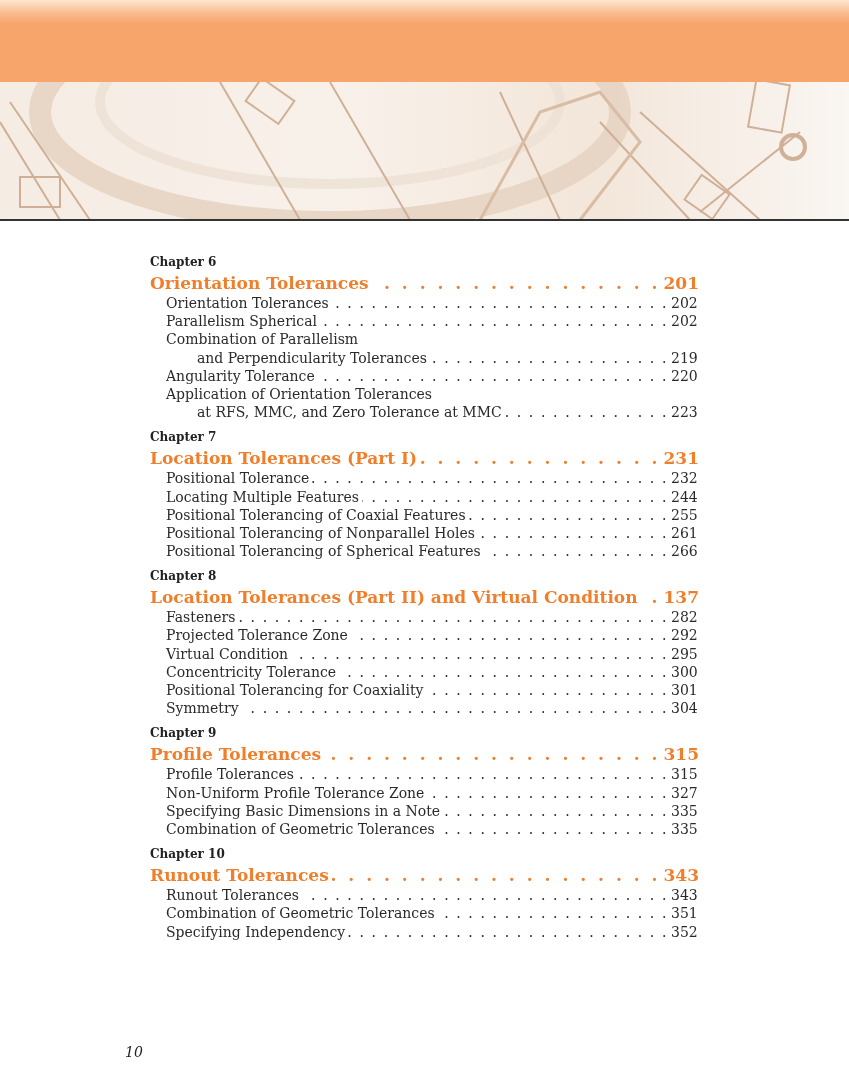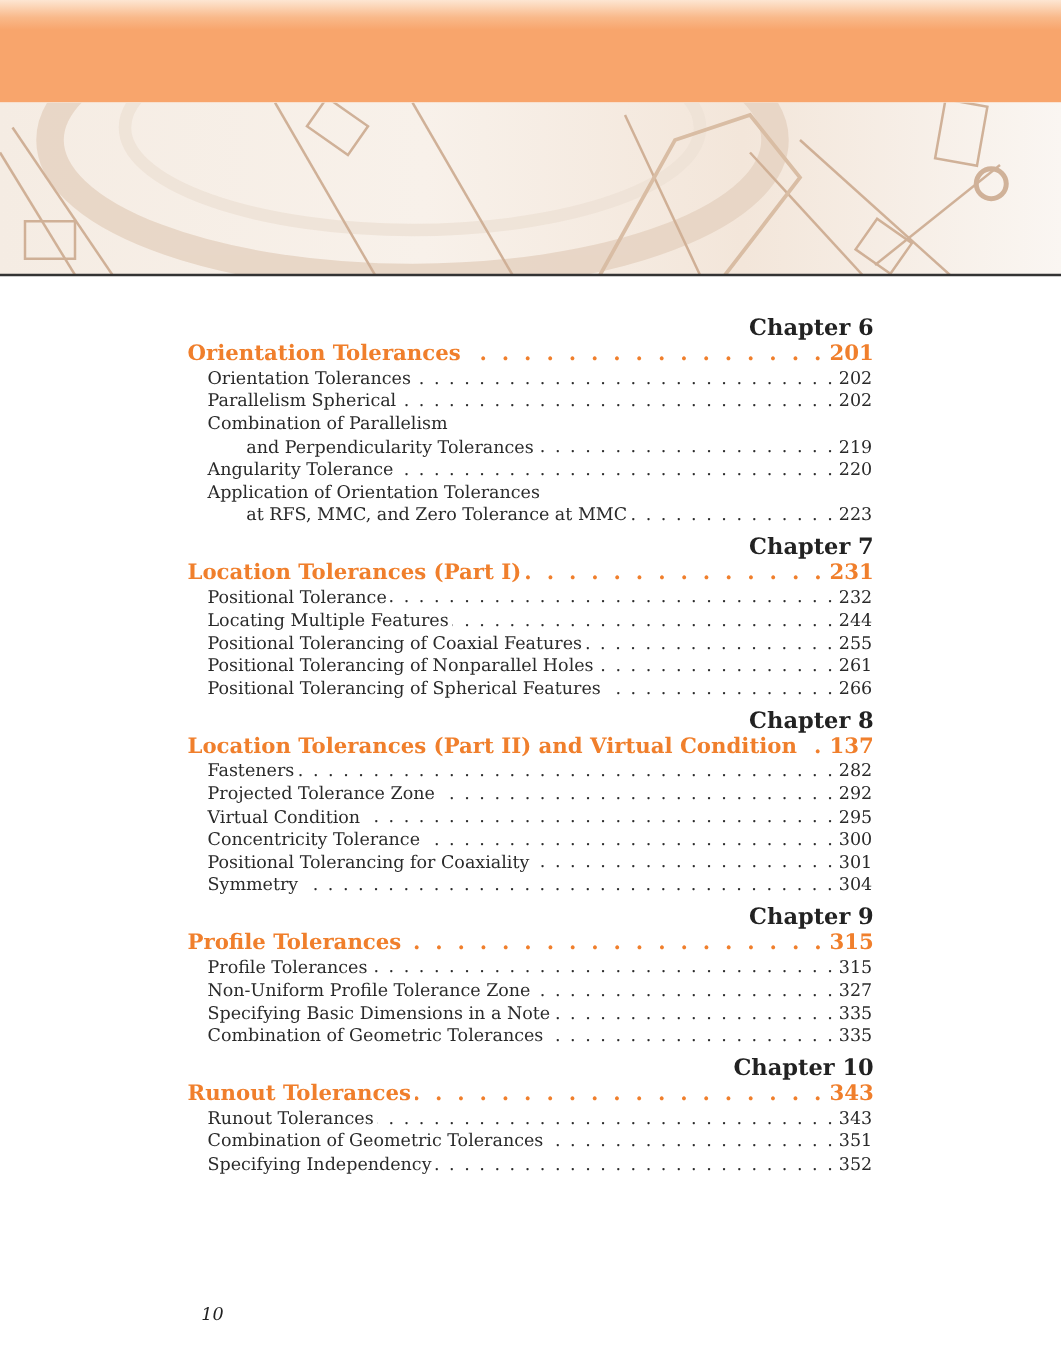--- a/index.html
+++ b/index.html
@@ -6,33 +6,33 @@
   body { width:849px; height:1087px; background:#ffffff; position:relative; overflow:hidden;
          font-family:"DejaVu Serif", serif; color:#222; }
   .banner { position:absolute; left:0; top:0; width:849px; height:82px;
             background:linear-gradient(to bottom, #fde6d2 0px, #f9b98a 14px, #f8a56c 24px, #f8a56c 82px); }
   .art { position:absolute; left:0; top:82px; width:849px; height:138px; overflow:hidden;
          background:linear-gradient(90deg,#f5ece3 0%,#f8f1ea 40%,#f3e6da 70%,#faf6f2 100%); }
   .art svg { position:absolute; left:0; top:0; }
   .rule { position:absolute; left:0; top:219px; width:849px; height:2px; background:#333; }
   .toc { position:absolute; left:150px; top:252px; width:549px; }
   .chapter { margin-bottom:6px; }
-  .ch-label { font-size:18px; font-weight:bold; color:#222; line-height:21px; height:21px;text-align:right; }
+  .ch-label { font-size:12px; font-weight:bold; color:#222; line-height:21px; height:21px; }
   .ch-title { display:flex; font-size:17px; font-weight:bold; color:#f07f2c; line-height:20px; height:21px; }
   .entry { display:flex; font-size:14px; line-height:18.2px; height:18.2px; padding-left:16px; color:#2a2a2a; }
   .entry.indent { padding-left:47px; }
   .t { white-space:nowrap; }
   .dots { flex:1; overflow:hidden; white-space:nowrap; margin:0 3px; }
   .dots::after { content:". . . . . . . . . . . . . . . . . . . . . . . . . . . . . . . . . . . . . . . . . . . . . . . . . . . . . . . . . . . . . . . . . . . . . . . . . . . . . . . . . . . . . . . . . . . . . ."; letter-spacing:1.6px; }
   .entry .dots { text-align:right; direction:rtl; }
   .ch-title .dots { direction:rtl; }
   .ch-title .dots::after { letter-spacing:3px; }
   .p { white-space:nowrap; }
   .entry .p { width:28px; }
-  .folio { position:absolute; left:125px; top:1044px; font-size:14px; font-style:italic; color:#222;margin-left:36px; }
+  .folio { position:absolute; left:125px; top:1044px; font-size:14px; font-style:italic; color:#222; }
 </style>
 </head>
 <body>
 
 <div class="banner"></div>
 <div class="art">
   <svg width="849" height="138" viewBox="0 0 849 138">
     <g fill="none" stroke="#c9a68a" stroke-width="2" opacity="0.85">
       <ellipse cx="330" cy="30" rx="290" ry="110" stroke="#e6d3c2" stroke-width="22"></ellipse>
       <ellipse cx="330" cy="20" rx="230" ry="82" stroke="#eee2d6" stroke-width="10"></ellipse>

